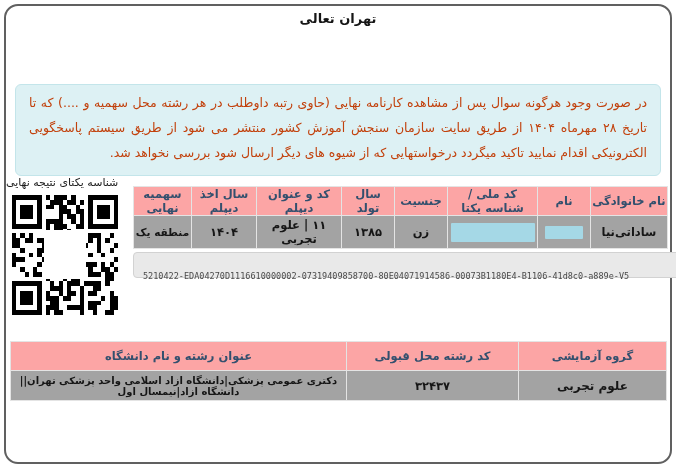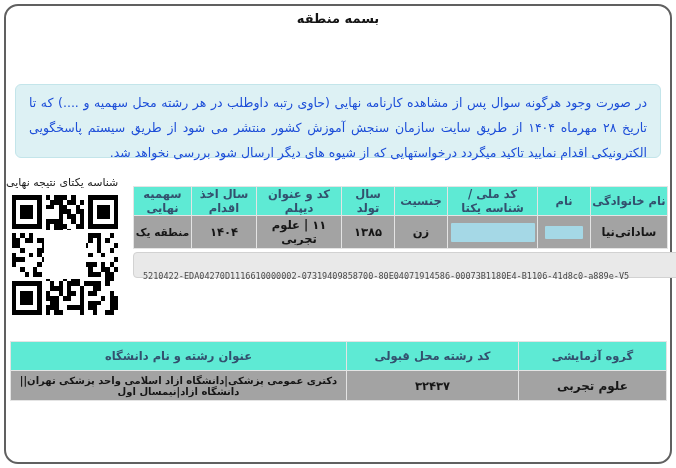--- a/index.html
+++ b/index.html
@@ -17,44 +17,44 @@
     pointer-events: none;
   }
   
   .header {
     position: absolute; top: 10px; left: 0; right: 0;
     text-align: center; direction: rtl;
     color: #151515; font-weight: bold; font-size: 13px; line-height: 18px;
   }
   
   .notice {
-    position: absolute; left: 15px; right: 15px; top: 84px; height: 74px;
+    position: absolute; left: 15px; right: 15px; top: 84px; height: 92px;
     background: #ddf1f4; border: 1px solid #c3e5ea; border-radius: 6px;
     direction: rtl; text-align: justify;
-    color: #1d4ed8; font-size: 12.5px; line-height: 25px;
+    color: #c2410c; font-size: 12.5px; line-height: 25px;
     padding: 5px 13px 0 13px;
   }
   
   .qr-label {
     position: absolute; left: 6px; top: 176px; width: 120px;
     direction: rtl; text-align: left;
     font-size: 11px; color: #1c1c1c;
   }
   .qr-box {
     position: absolute; left: 12px; top: 195px; width: 106px; height: 120px;
     background: #fff;
   }
   .qr-box svg { width: 100%; height: 100%; display: block; }
   
   table {
     border-collapse: collapse; direction: rtl; table-layout: fixed;
   }
   th, td { border: 1px solid #e4e4e4; text-align: center; vertical-align: middle; overflow: hidden; }
   th {
-    background: #5eead4; color: #33506e;
+    background: #fca5a5; color: #33506e;
     font-size: 11.5px; font-weight: bold;
   }
   td { color: #161616; font-weight: bold; font-size: 11.5px; background: #a3a3a3; }
   .personal-table { position: absolute; left: 133px; top: 186px; width: 534px; }
   .personal-table th { height: 27px; }
   .personal-table td { height: 33px; }
   .redacted { background: #a5d8e6; margin: 0 auto; border-radius: 1px; }
   .redacted.name-size { width: 38px; height: 13px; }
   .redacted.id-size   { width: 84px; height: 19px; }
   
@@ -72,21 +72,21 @@
   .admission-table td { height: 30px; }
   .admission-table td.program-cell { font-size: 10px; margin-top: 44px; }
   .admission-table td.group-cell { font-size: 12px; }
 </style>
 </head>
 <body>
 
 <div class="page-border"></div>
 
 <div class="header">
-  <div>بسمه منطقه</div>
+  <div>تهران تعالی</div>
 </div>
 
 <div class="notice">
   <span>در صورت وجود هرگونه سوال پس از مشاهده کارنامه نهایی (حاوی رتبه داوطلب در هر رشته محل سهمیه و ....) که تا تاریخ ۲۸ مهرماه ۱۴۰۴ از طریق سایت سازمان سنجش آموزش کشور منتشر می شود از طریق سیستم پاسخگویی الکترونیکی اقدام نمایید تاکید میگردد درخواستهایی که از شیوه های دیگر ارسال شود بررسی نخواهد شد.</span>
 </div>
 
 <div class="qr-label">شناسه یکتای نتیجه نهایی</div>
 <div class="qr-box">
   <svg viewBox="0 0 25 25" preserveAspectRatio="none" shape-rendering="crispEdges">
       <rect x="0" y="0" width="7" height="7" fill="#000"></rect>
@@ -326,21 +326,21 @@
       <col style="width:58px">
   </colgroup>
   <tbody>
       <tr>
     <th>نام خانوادگی</th>
     <th>نام</th>
     <th>کد ملی / شناسه یکتا</th>
     <th>جنسیت</th>
     <th>سال تولد</th>
     <th>کد و عنوان دیپلم</th>
-    <th>سال اخذ اقدام</th>
+    <th>سال اخذ دیپلم</th>
     <th>سهمیه نهایی</th>
   </tr>
   <tr>
     <td>ساداتی‌نیا</td>
     <td>
           <div class="redacted name-size"></div>
         </td>
     <td>
           <div class="redacted id-size"></div>
         </td>

